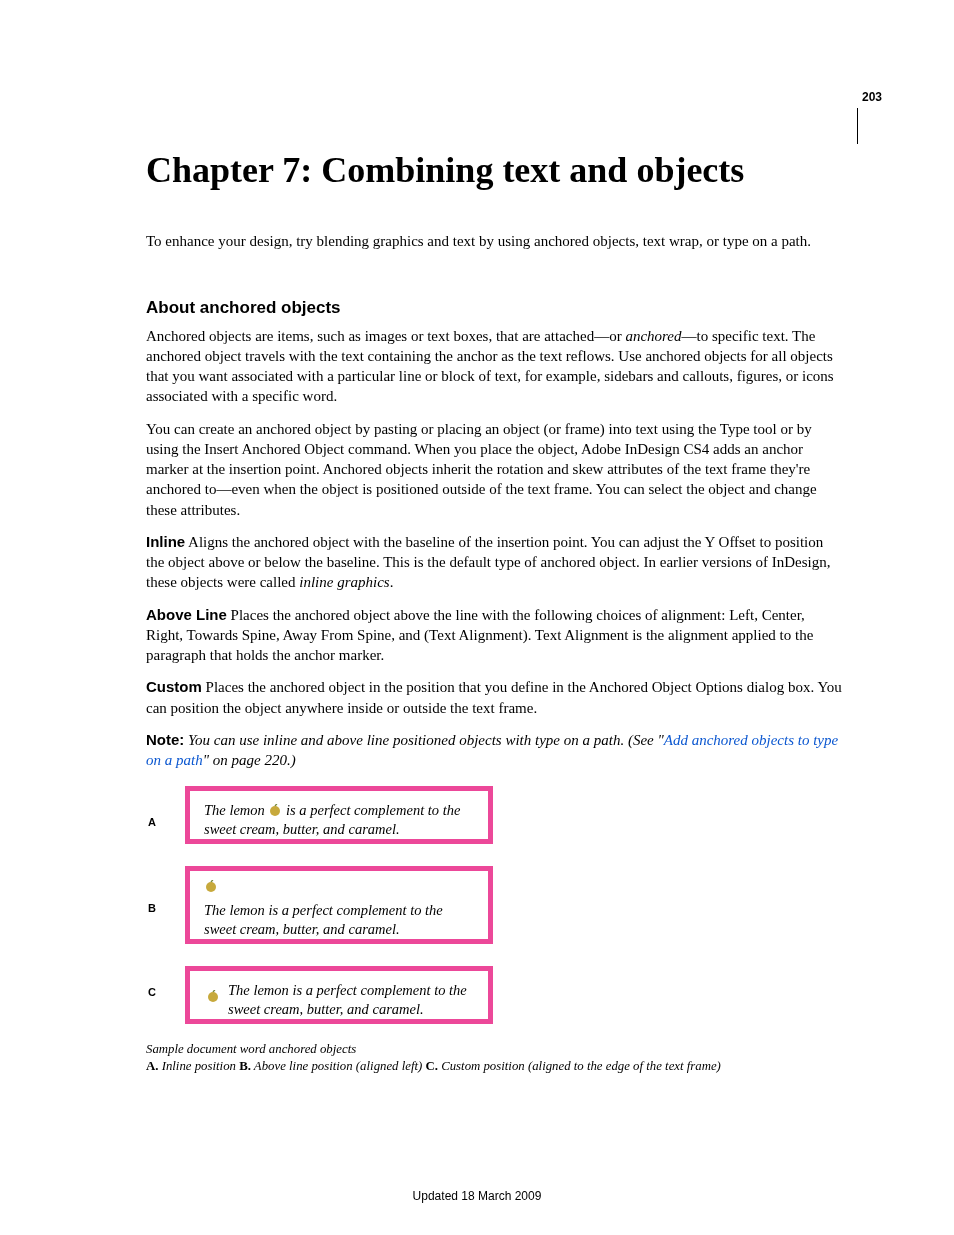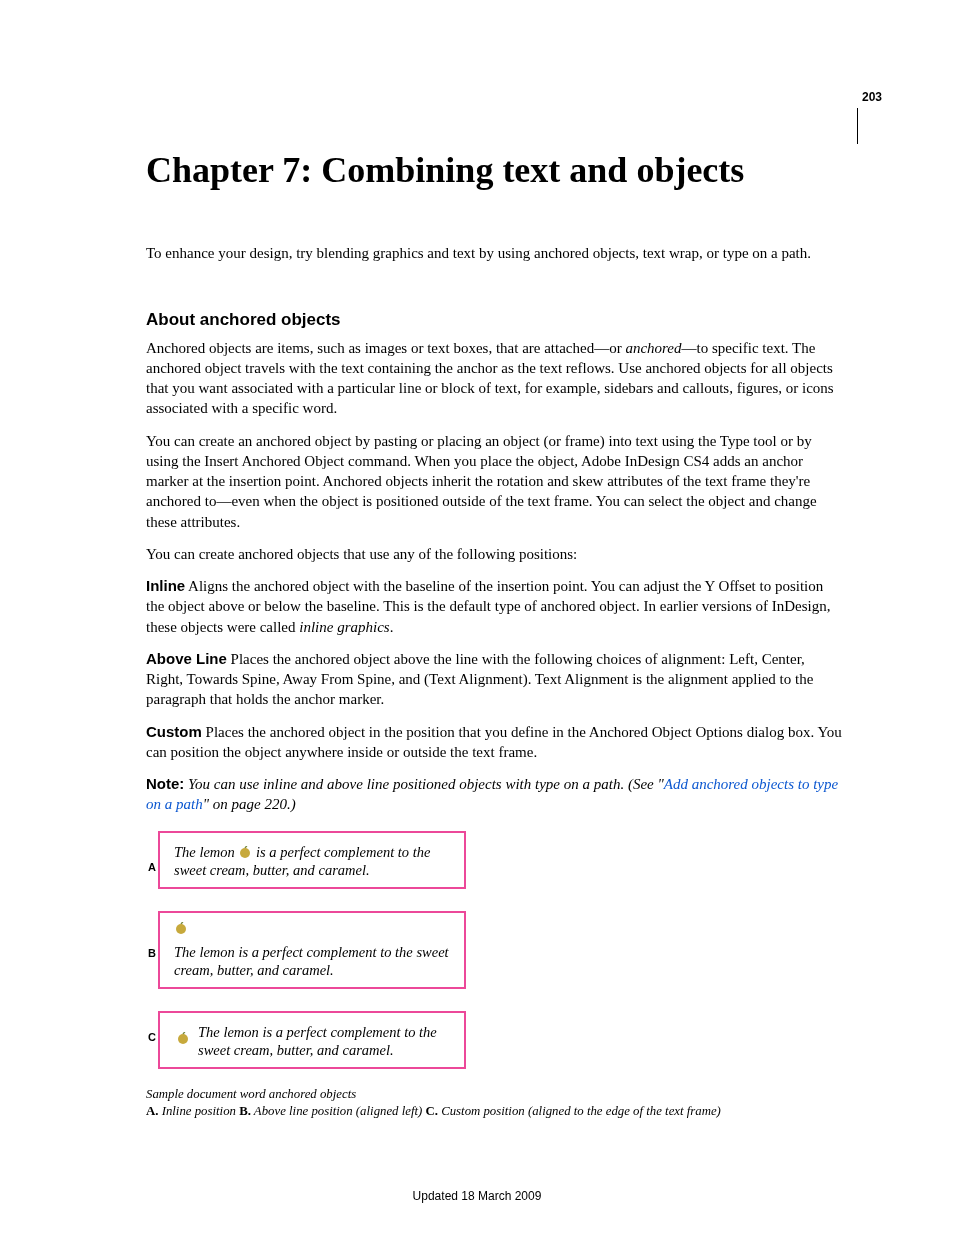--- a/index.html
+++ b/index.html
@@ -30,21 +30,21 @@
     top: 108px;
     right: 96px;
     width: 0;
     height: 36px;
     border-left: 1px solid #000;
   }
   h1.chapter-title {
     font-family: "Minion Pro", Georgia, "Times New Roman", serif;
     font-weight: bold;
     font-size: 36px;
-    margin: 60px 0 52px 0;
+    margin: 60px 0 40px 0;
     line-height: 1.15;
   }
   p.intro {
     font-size: 15px;
     line-height: 1.35;
     margin: 0 0 46px 0;
   }
   h2.section-title {
     font-family: "Myriad Pro", "Helvetica Neue", Arial, sans-serif;
     font-weight: bold;
@@ -81,23 +81,23 @@
     position: absolute;
     font-family: "Myriad Pro", "Helvetica Neue", Arial, sans-serif;
     font-weight: bold;
     font-size: 11px;
   }
   .fig-label-a { top: 30px; left: 2px; }
   .fig-label-b { top: 116px; left: 2px; }
   .fig-label-c { top: 200px; left: 2px; }
   .fig-box {
     position: absolute;
-    left: 12px;
+    left: 39px;
     width: 308px;
-    border: 2px solid #ec4899;
+    border: 5px solid #ec4899;
     box-sizing: border-box;
     padding: 10px 14px 12px 14px;
   }
   .fig-box-a { top: 0; height: 58px; }
   .fig-box-b { top: 80px; height: 78px; }
   .fig-box-c { top: 180px; height: 58px; padding-left: 38px; }
   .fig-text {
     font-family: "Minion Pro", Georgia, "Times New Roman", serif;
     font-style: italic;
     font-size: 14.5px;
@@ -146,21 +146,20 @@
 
 
   <h3 class="subsection-title">About anchored objects</h3>
 
   <p class="body">
     <span>Anchored objects are items, such as images or text boxes, that are attached—or </span><span class="italic">anchored</span><span>—to specific text. The anchored object travels with the text containing the anchor as the text reflows. Use anchored objects for all objects that you want associated with a particular line or block of text, for example, sidebars and callouts, figures, or icons associated with a specific word.</span>
   </p>
 
   <p class="body">You can create an anchored object by pasting or placing an object (or frame) into text using the Type tool or by using the Insert Anchored Object command. When you place the object, Adobe InDesign CS4 adds an anchor marker at the insertion point. Anchored objects inherit the rotation and skew attributes of the text frame they're anchored to—even when the object is positioned outside of the text frame. You can select the object and change these attributes.</p>
 
-  <p class="body">You can create anchored objects that use any of the following positions:</p>
 
   <p class="body">
     <span class="bold-sans">Inline</span><span>  Aligns the anchored object with the baseline of the insertion point. You can adjust the Y Offset to position the object above or below the baseline. This is the default type of anchored object. In earlier versions of InDesign, these objects were called </span><span class="italic">inline graphics</span><span>.</span>
   </p>
 
   <p class="body">
     <span class="bold-sans">Above Line</span><span>  Places the anchored object above the line with the following choices of alignment: Left, Center, Right, Towards Spine, Away From Spine, and (Text Alignment). Text Alignment is the alignment applied to the paragraph that holds the anchor marker.</span>
   </p>
 
   <p class="body">

